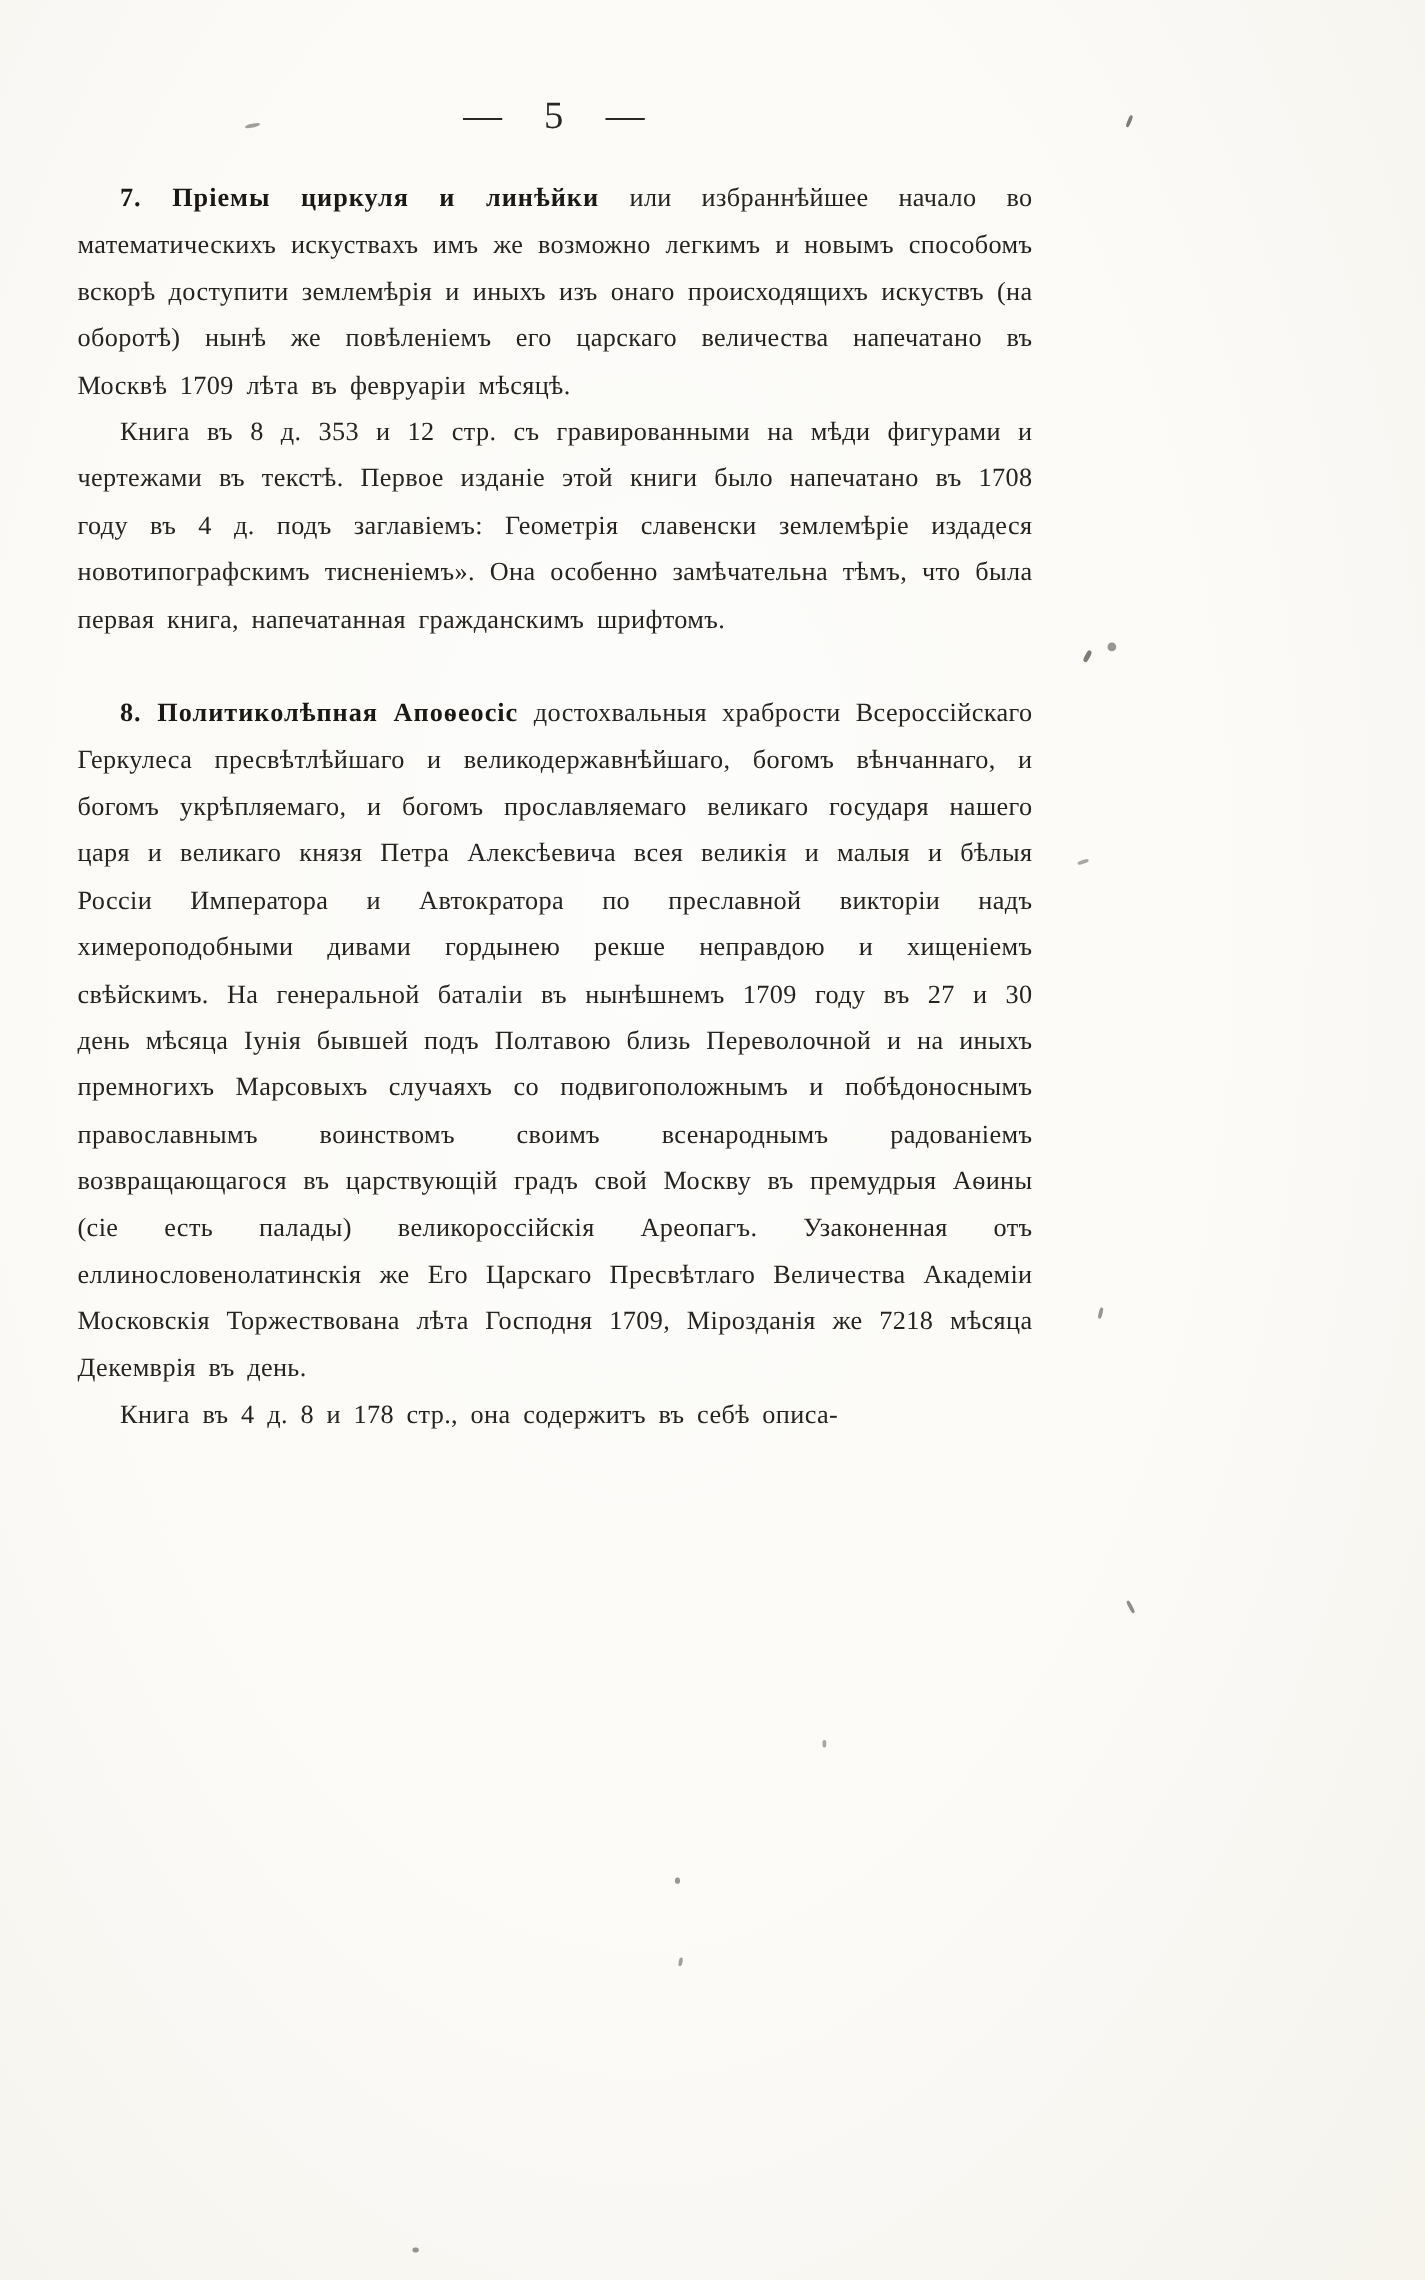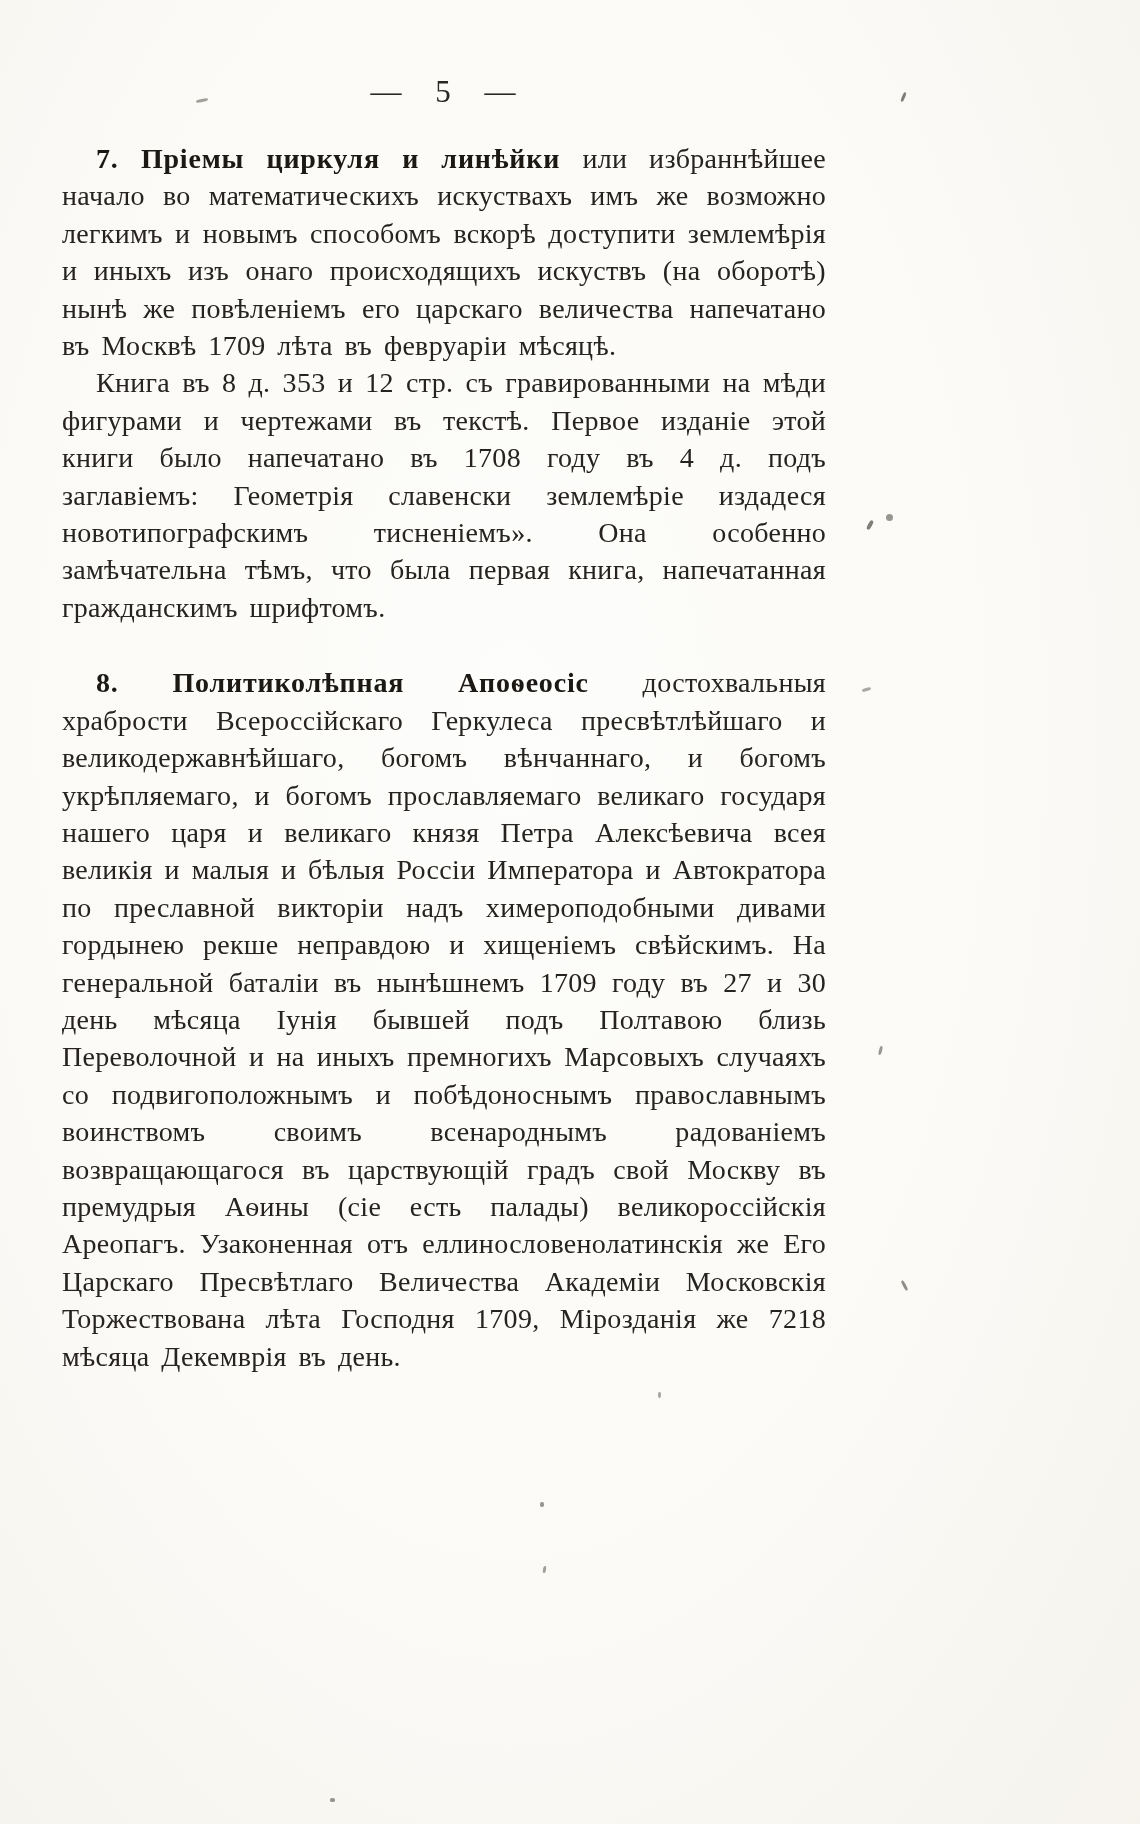--- a/index.html
+++ b/index.html
@@ -30,21 +30,21 @@
   .page-number {
     text-align: center;
     font-size: 31px;
     letter-spacing: 2px;
     word-spacing: 22px;
     color: #2a2722;
     margin: 0 0 30px 0;
   }
   p.para {
     margin: 0;
-    font-size: 28px;
+    font-size: 21px;
     line-height: 37.4px;
     text-align: justify;
     text-indent: 34px;
     word-spacing: 4.5px;
     letter-spacing: 0.3px;
     color: #262320;
   }
   p.para.gap-above {
     margin-top: 38px;
   }
@@ -80,20 +80,21 @@
   <div class="content">
 
     <div class="page-number">— 5 —</div>
 
     <p class="para"><span class="lead">7. Пріемы циркуля и линѣйки </span><span>или избраннѣйшее начало во математическихъ искуствахъ имъ же возможно легкимъ и новымъ способомъ вскорѣ доступити землемѣрія и иныхъ изъ онаго происходящихъ искуствъ (на оборотѣ) нынѣ же повѣленіемъ его царскаго величества напечатано въ Москвѣ 1709 лѣта въ февруаріи мѣсяцѣ.</span></p>
 
     <p class="para"><span>Книга въ 8 д. 353 и 12 стр. съ гравированными на мѣди фигурами и чертежами въ текстѣ. Первое изданіе этой книги было напечатано въ 1708 году въ 4 д. подъ заглавіемъ: Геометрія славенски землемѣріе издадеся новотипографскимъ тисненіемъ». Она особенно замѣчательна тѣмъ, что была первая книга, напечатанная гражданскимъ шрифтомъ.</span></p>
 
     <p class="para gap-above"><span class="lead">8. Политиколѣпная Апоѳеосіс </span><span>достохвальныя храбрости Всероссійскаго Геркулеса пресвѣтлѣйшаго и великодержавнѣйшаго, богомъ вѣнчаннаго, и богомъ укрѣпляемаго, и богомъ прославляемаго великаго государя нашего царя и великаго князя Петра Алексѣевича всея великія и малыя и бѣлыя Россіи Императора и Автократора по преславной викторіи надъ химероподобными дивами гордынею рекше неправдою и хищеніемъ свѣйскимъ. На генеральной баталіи въ нынѣшнемъ 1709 году въ 27 и 30 день мѣсяца Іунія бывшей подъ Полтавою близь Переволочной и на иныхъ премногихъ Марсовыхъ случаяхъ со подвигоположнымъ и побѣдоноснымъ православнымъ воинствомъ своимъ всенароднымъ радованіемъ возвращающагося въ царствующій градъ свой Москву въ премудрыя Аѳины (сіе есть палады) великороссійскія Ареопагъ. Узаконенная отъ еллинословенолатинскія же Его Царскаго Пресвѣтлаго Величества Академіи Московскія Торжествована лѣта Господня 1709, Мірозданія же 7218 мѣсяца Декемврія въ день.</span></p>
 
+    <p class="para"><span>Книга въ 4 д. 8 и 178 стр., она содержитъ въ себѣ описа-</span></p>
 
   </div>
 
   <div class="speck s1"></div>
   <div class="speck s2"></div>
   <div class="speck s3"></div>
   <div class="speck s4"></div>
   <div class="speck s5"></div>
   <div class="speck s6"></div>
   <div class="speck s7"></div>

